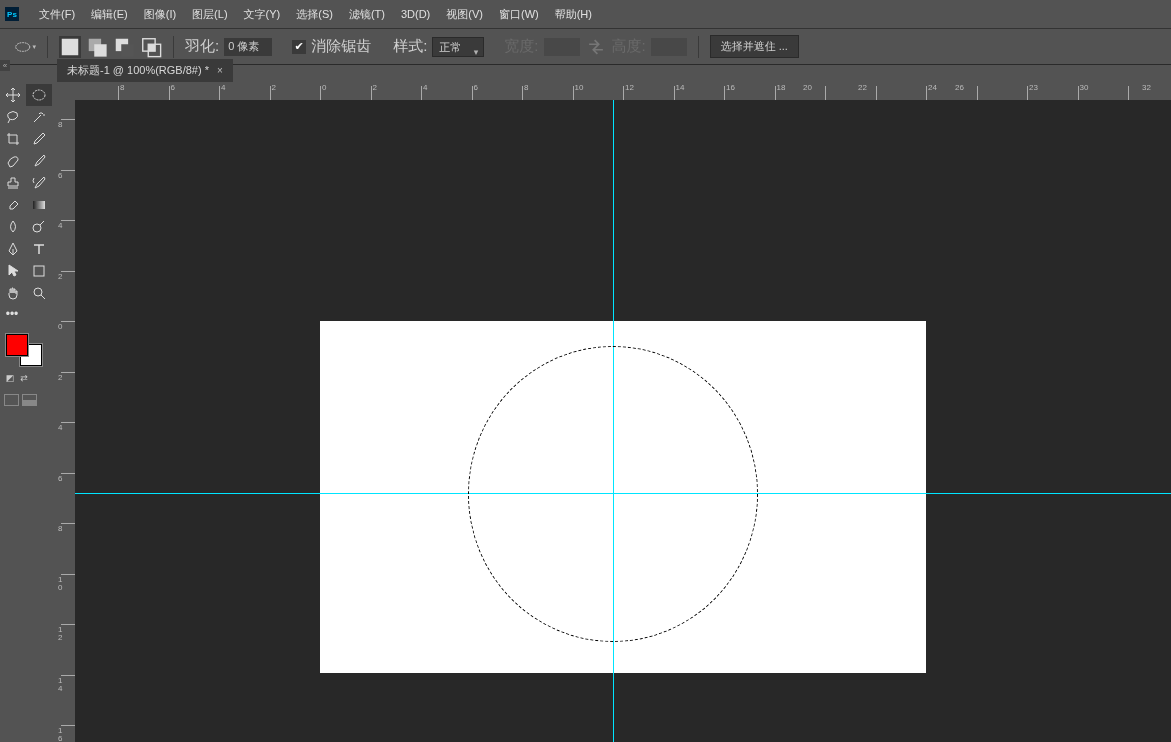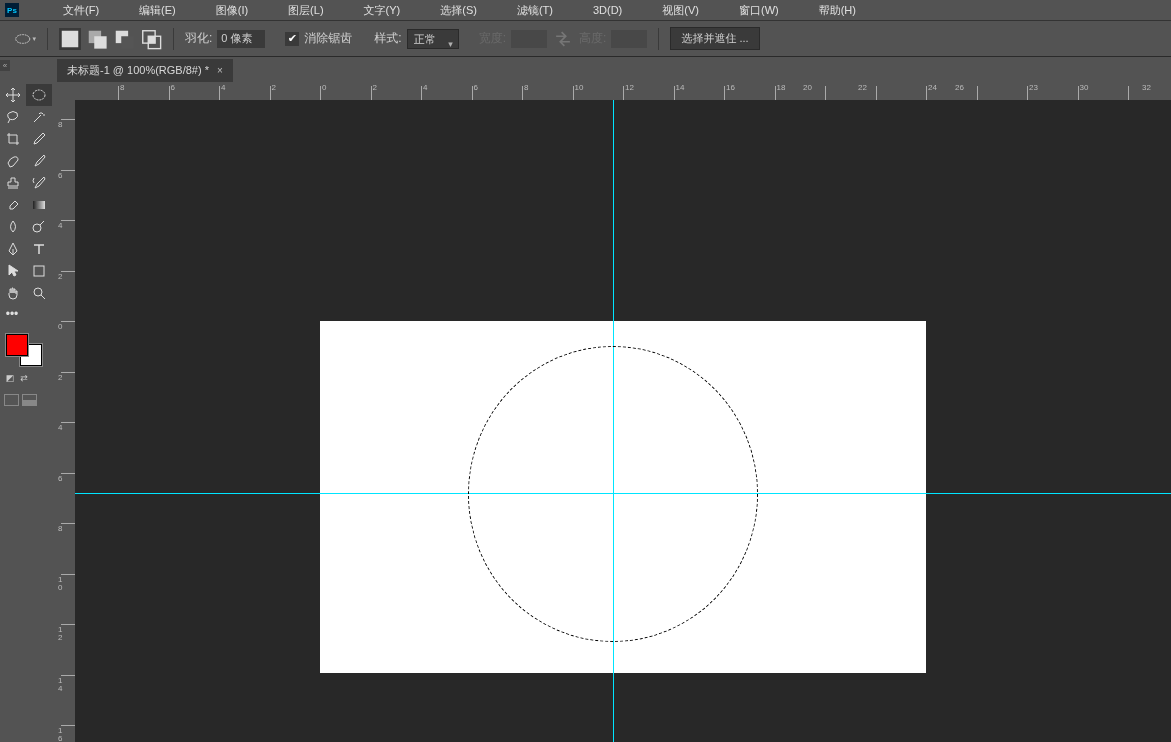--- a/index.html
+++ b/index.html
@@ -7,42 +7,41 @@
   width: 1171px; height: 742px;
   background: #535353;
   font-family: "Microsoft YaHei", sans-serif;
   font-size: 11px;
   color: #e0e0e0;
   overflow: hidden;
   position: relative;
 }
 
 .menubar {
-  height: 21px;
+  height: 29px;
   background: #535353;
   border-bottom: 1px solid #333;
   display: flex;
   align-items: center;
   padding-left: 5px;
 }
 .app-icon {
   width: 14px; height: 14px;
   background: #001e36;
   color: #00c8ff;
   font-size: 8px;
   font-weight: bold;
   display: flex;
   align-items: center;
   justify-content: center;
   margin-right: 12px;
 }
 .menu-item {
   padding: 2px 8px;
   cursor: pointer;
-  margin-left: 24px;
 }
 
 .optionsbar {
   height: 36px;
   background: #535353;
   border-bottom: 1px solid #2a2a2a;
   display: flex;
   align-items: center;
   padding-left: 14px;
   gap: 5px;
@@ -55,21 +54,21 @@
 }
 .div-v { width: 1px; height: 22px; background: #3a3a3a; margin: 0 6px; }
 .opt-btn {
   width: 22px; height: 22px;
   display: flex;
   align-items: center;
   justify-content: center;
   cursor: pointer;
 }
 .opt-btn.active { background: #3a3a3a; }
-.opt-label { font-size: 12px; color: #d0d0d0; }
+.opt-label { font-size: 15px; color: #d0d0d0; }
 .opt-input {
   background: #3a3a3a;
   border: none;
   color: #d0d0d0;
   font-size: 11px;
   padding: 2px 4px;
   width: 48px;
   height: 18px;
 }
 .opt-check {

